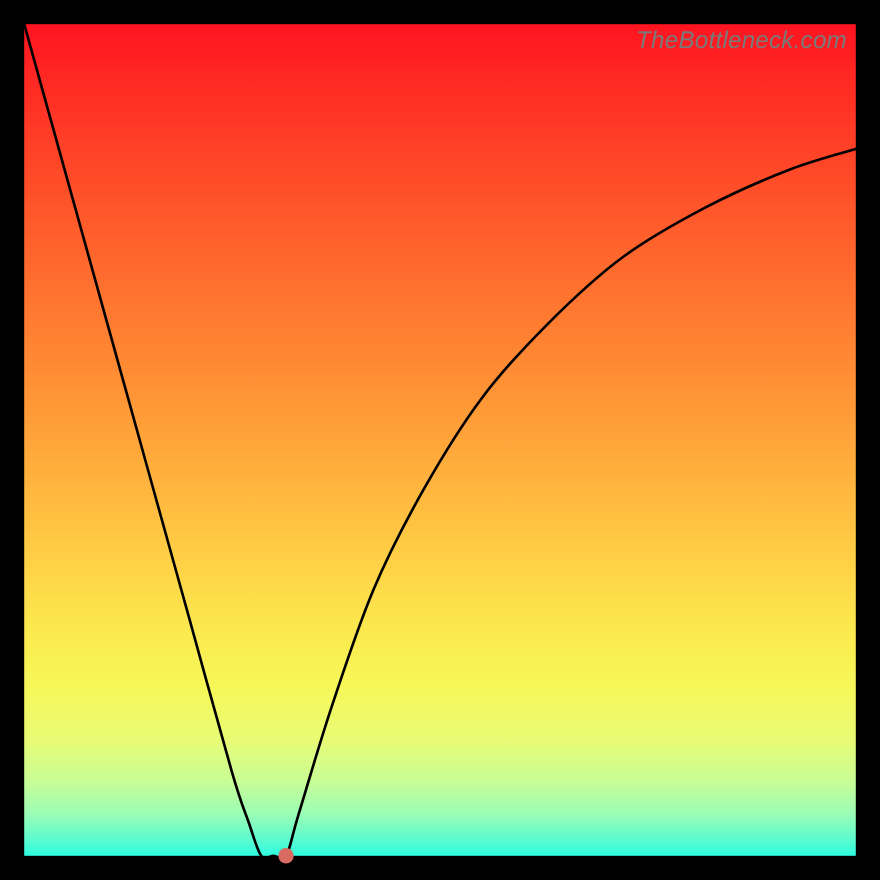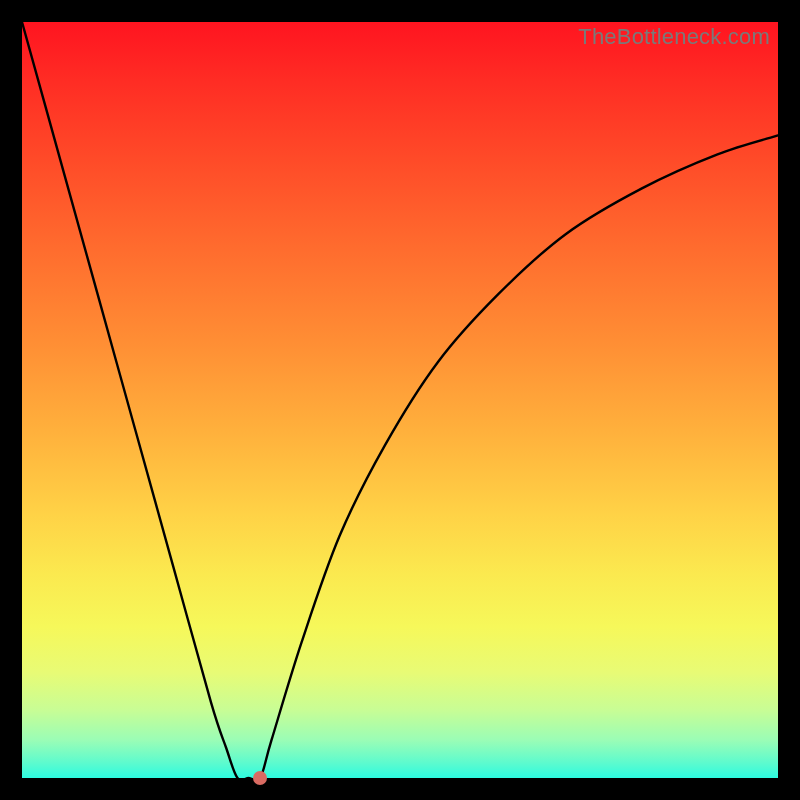--- a/index.html
+++ b/index.html
@@ -9,20 +9,21 @@
     height: 800px;
     background: #000;
     font-family: Arial, Helvetica, sans-serif;
     overflow: hidden;
   }
   .outer {
     position: relative;
     width: 800px;
     height: 800px;
     background: #000;
+    font-style: italic;
   }
   .plot {
     position: absolute;
     left: 22px;
     top: 22px;
     width: 756px;
     height: 756px;
     background: linear-gradient(to bottom,
       #ff1420 0%,
       #ff2d24 8%,

